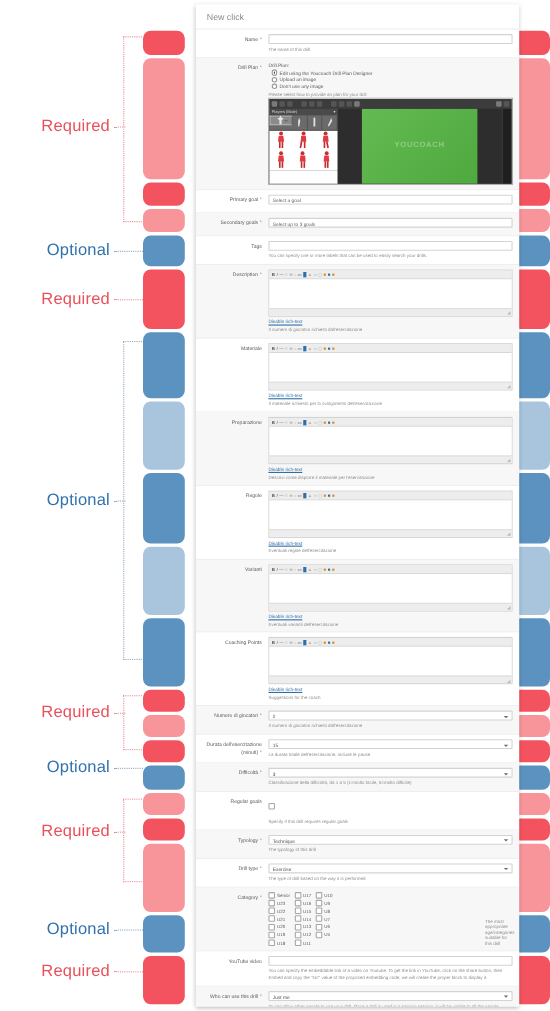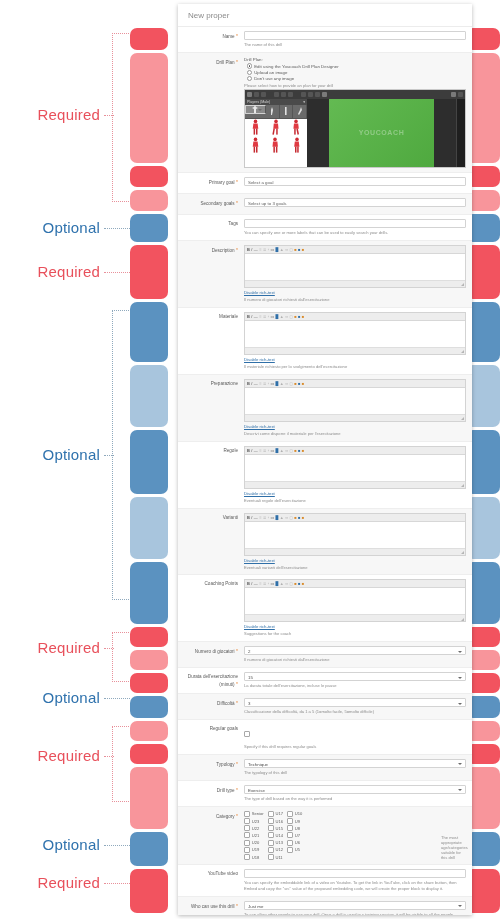--- a/index.html
+++ b/index.html
@@ -188,21 +188,21 @@
     <div class="bracket req" style="left: 112px; top: 726px; height: 74px; width: 16px;"></div>
     <div class="leader req" style="left: 104px; top: 756px; width: 10px;"></div>
     <div class="ann-label opt" style="top: 836px; right: 400px;">Optional</div>
     <div class="leader " style="left: 104px; top: 845px; width: 26px;"></div>
     <div class="ann-label req" style="top: 874px; right: 400px;">Required</div>
     <div class="leader req" style="left: 104px; top: 883px; width: 26px;"></div>
   </div>
 
 <div id="card">
 
-  <div id="card-title">New proper</div>
+  <div id="card-title">New click</div>
 
   <div class="frow">
     <div class="flabel"><span>Name</span><span class="req-star"> *</span></div>
     <div class="fctl">
       <div class="inp"></div>
       <div class="help">The name of this drill</div>
     </div>
   </div>
 
   <div class="frow alt">

